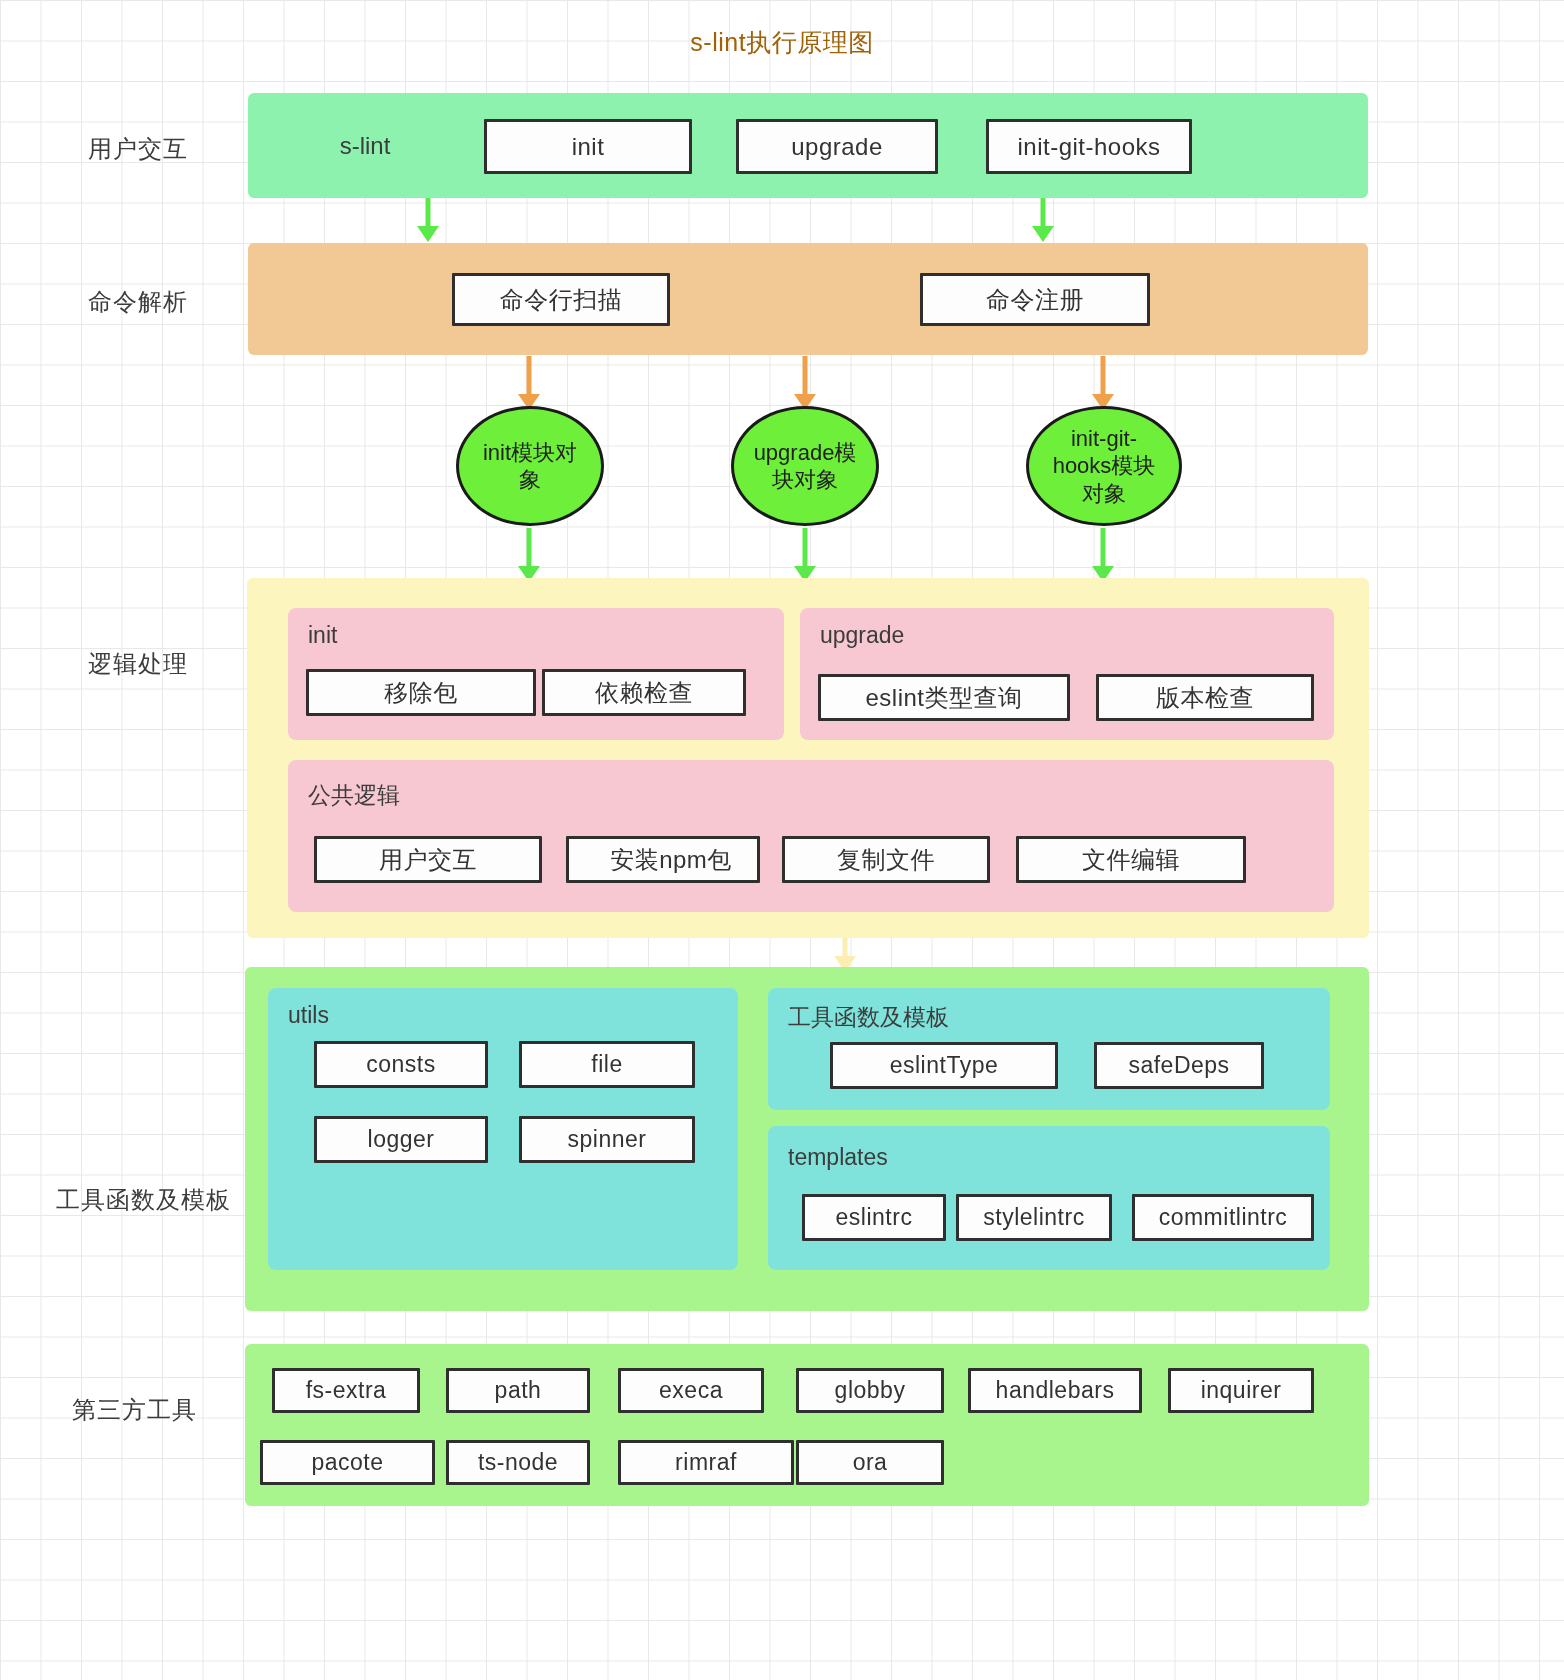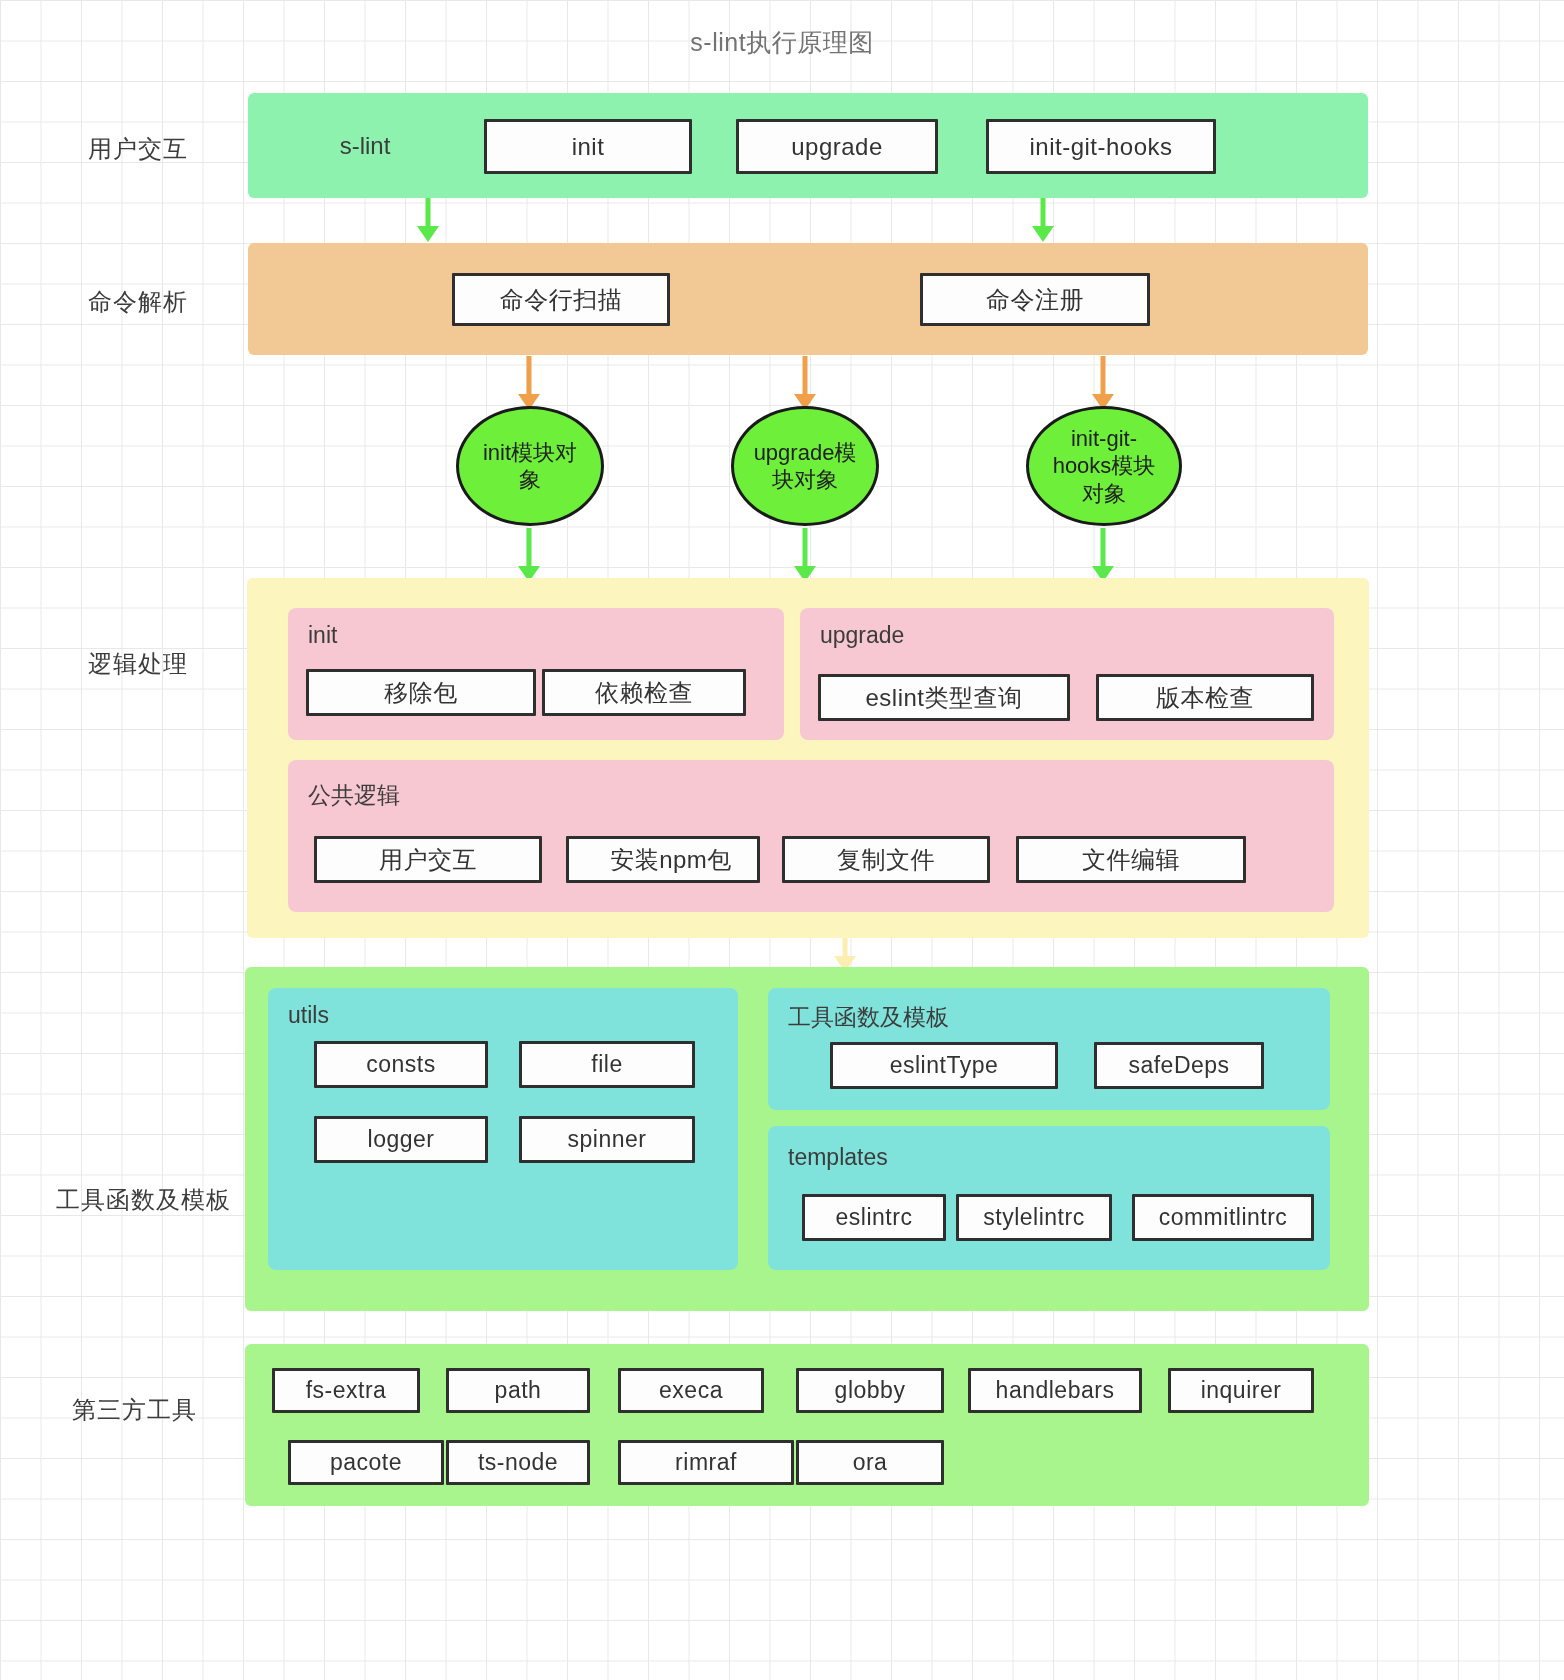--- a/index.html
+++ b/index.html
@@ -26,21 +26,21 @@
   }
 
   
   .diagram-title {
     position: absolute;
     top: 26px;
     left: 0;
     width: 100%;
     text-align: center;
     font-size: 25px;
-    color: #737373;
+    color: #a16207;
     letter-spacing: 0.5px;
   }
 
   
   .lane-label {
     position: absolute;
     font-size: 24px;
     color: #3c3c3c;
     white-space: nowrap;
     letter-spacing: 1px;
@@ -160,21 +160,21 @@
   <div class="lane-label" style="left:88px; top:648px;">逻辑处理</div>
   <div class="lane-label" style="left:56px; top:1184px;">工具函数及模板</div>
   <div class="lane-label" style="left:72px; top:1394px;">第三方工具</div>
 
   <div class="band band-green" style="left:248px; top:93px; width:1120px; height:105px;"></div>
 
   <div class="band-text" style="left:300px; top:124px; width:130px; height:44px;">s-lint</div>
 
   <div class="node" style="left:484px; top:119px; width:208px; height:55px;">init</div>
   <div class="node" style="left:736px; top:119px; width:202px; height:55px;">upgrade</div>
-  <div class="node" style="left:986px; top:119px; width:230px; height:55px;">init-git-hooks</div>
+  <div class="node" style="left:986px; top:119px; width:206px; height:55px;">init-git-hooks</div>
 
   <div class="arrow arrow-green" style="left:428px; top:198px; height:44px;">
     <div class="shaft" style="height:28px;"></div>
       <div class="head"></div>
   </div>
   <div class="arrow arrow-green" style="left:1043px; top:198px; height:44px;">
     <div class="shaft" style="height:28px;"></div>
       <div class="head"></div>
   </div>
 
@@ -265,18 +265,18 @@
 
   <div class="band band-lgreen" style="left:245px; top:1344px; width:1124px; height:162px;"></div>
 
   <div class="node node-sm" style="left:272px; top:1368px; width:148px; height:45px;">fs-extra</div>
   <div class="node node-sm" style="left:446px; top:1368px; width:144px; height:45px;">path</div>
   <div class="node node-sm" style="left:618px; top:1368px; width:146px; height:45px;">execa</div>
   <div class="node node-sm" style="left:796px; top:1368px; width:148px; height:45px;">globby</div>
   <div class="node node-sm" style="left:968px; top:1368px; width:174px; height:45px;">handlebars</div>
   <div class="node node-sm" style="left:1168px; top:1368px; width:146px; height:45px;">inquirer</div>
 
-  <div class="node node-sm" style="left:288px; top:1440px; width:156px; height:45px;">pacote</div>
+  <div class="node node-sm" style="left:260px; top:1440px; width:175px; height:45px;">pacote</div>
   <div class="node node-sm" style="left:446px; top:1440px; width:144px; height:45px;">ts-node</div>
   <div class="node node-sm" style="left:618px; top:1440px; width:176px; height:45px;">rimraf</div>
   <div class="node node-sm" style="left:796px; top:1440px; width:148px; height:45px;">ora</div>
 
 </div>
 
 </body></html>

